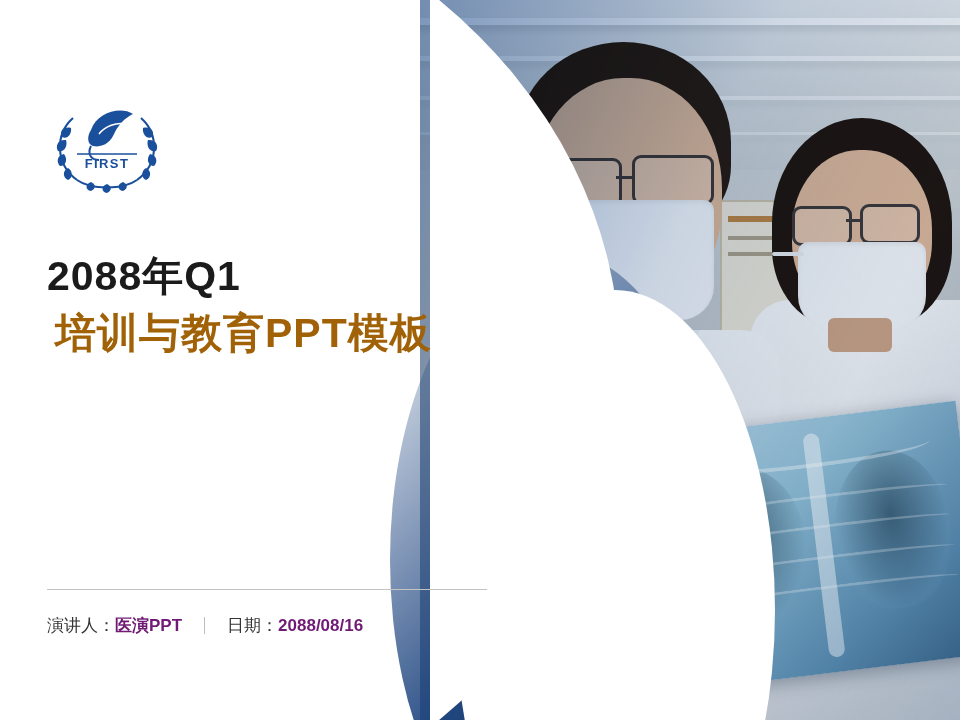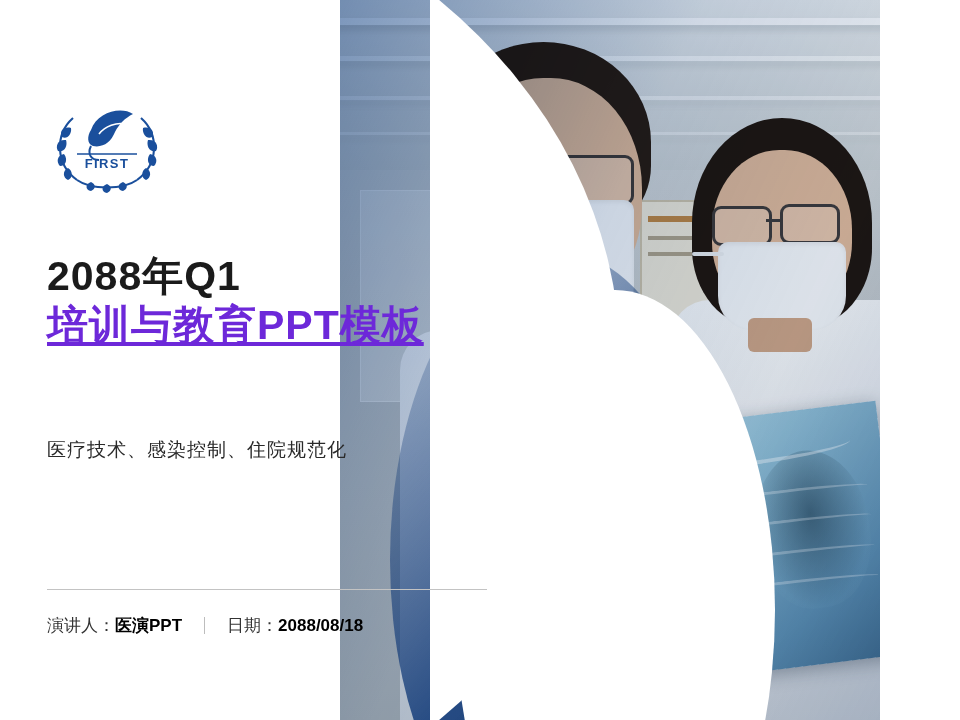--- a/index.html
+++ b/index.html
@@ -2,21 +2,21 @@
 <html><head>
 <meta charset="utf-8">
 <style>
   html, body {
     margin: 0;
     padding: 0;
     background: #ffffff;
   }
   .slide {
     position: relative;
-    width: 880px;
+    width: 960px;
     height: 720px;
     overflow: hidden;
     background: #ffffff;
     font-family: "Liberation Sans", sans-serif;
   }
 
   
   .photo-area {
     position: absolute;
     top: 0;
@@ -238,25 +238,24 @@
     font-size: 41px;
     font-weight: bold;
     color: #1b1b1b;
     letter-spacing: 1px;
     line-height: 1.18;
     margin: 0;
   }
   .title-line2 {
     font-size: 41px;
     font-weight: bold;
-    color: #6d28d9;
+    color: #a16207;
     letter-spacing: 1px;
     line-height: 1.25;
-    margin: 0;
-    text-decoration: underline;
+    margin: 8px;
   }
   .subtitle {
     position: absolute;
     left: 47px;
     top: 437px;
     font-size: 19px;
     color: #2a2a2a;
     letter-spacing: 1px;
   }
   .divider {
@@ -271,21 +270,21 @@
     position: absolute;
     left: 47px;
     top: 614px;
     font-size: 17px;
     color: #222;
     display: flex;
     align-items: center;
     gap: 0;
   }
   .meta .label { color: #333; }
-  .meta .value { font-weight: bold; color: #000000; }
+  .meta .value { font-weight: bold; color: #701a75; }
   .meta .sep {
     display: inline-block;
     width: 1px;
     height: 17px;
     background: #bdbdbd;
     margin: 0 22px;
   }
   .footer {
     position: absolute;
     left: 47px;
@@ -400,26 +399,25 @@
       <text x="60" y="84" text-anchor="middle" font-family="Liberation Sans, sans-serif" font-size="13" font-weight="bold" letter-spacing="1.4" fill="#1a4f9c">FIRST</text>
       <line x1="30" y1="70" x2="90" y2="70" stroke="#1a4f9c" stroke-width="1.6"></line>
     </svg>
   </div>
 
   <div class="title-block">
     <div class="title-line1">2088年Q1</div>
     <div class="title-line2">培训与教育PPT模板</div>
   </div>
 
-  <div class="subtitle">医疗技术、感染控制、住院规范化</div>
 
   <div class="divider"></div>
 
   <div class="meta">
     <span class="label">演讲人：</span>
     <span class="value">医演PPT</span>
     <span class="sep"></span>
     <span class="label">日期：</span>
-    <span class="value">2088/08/18</span>
+    <span class="value">2088/08/16</span>
   </div>
 
 
 </div>
 
 </body></html>

